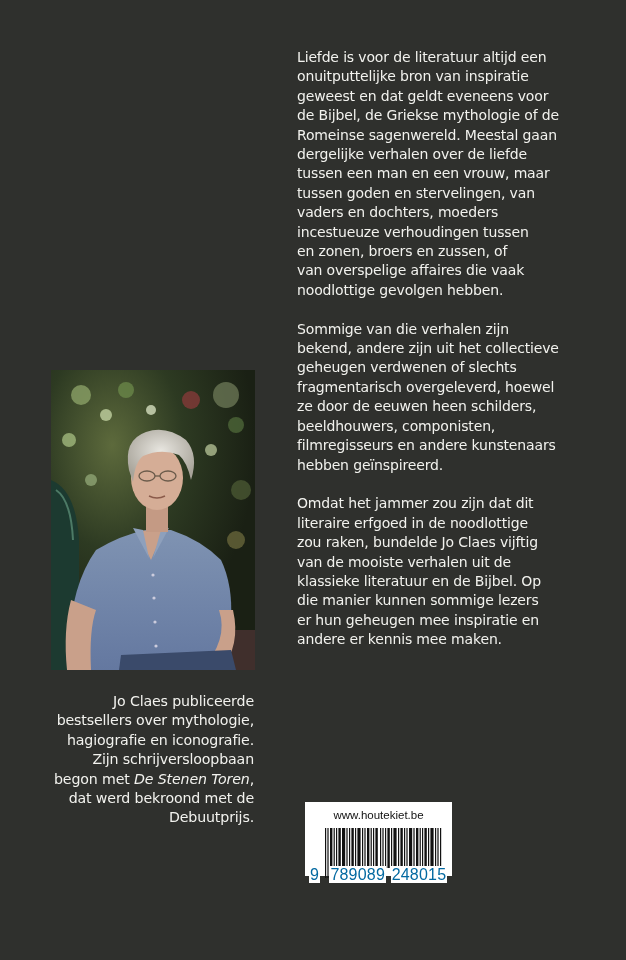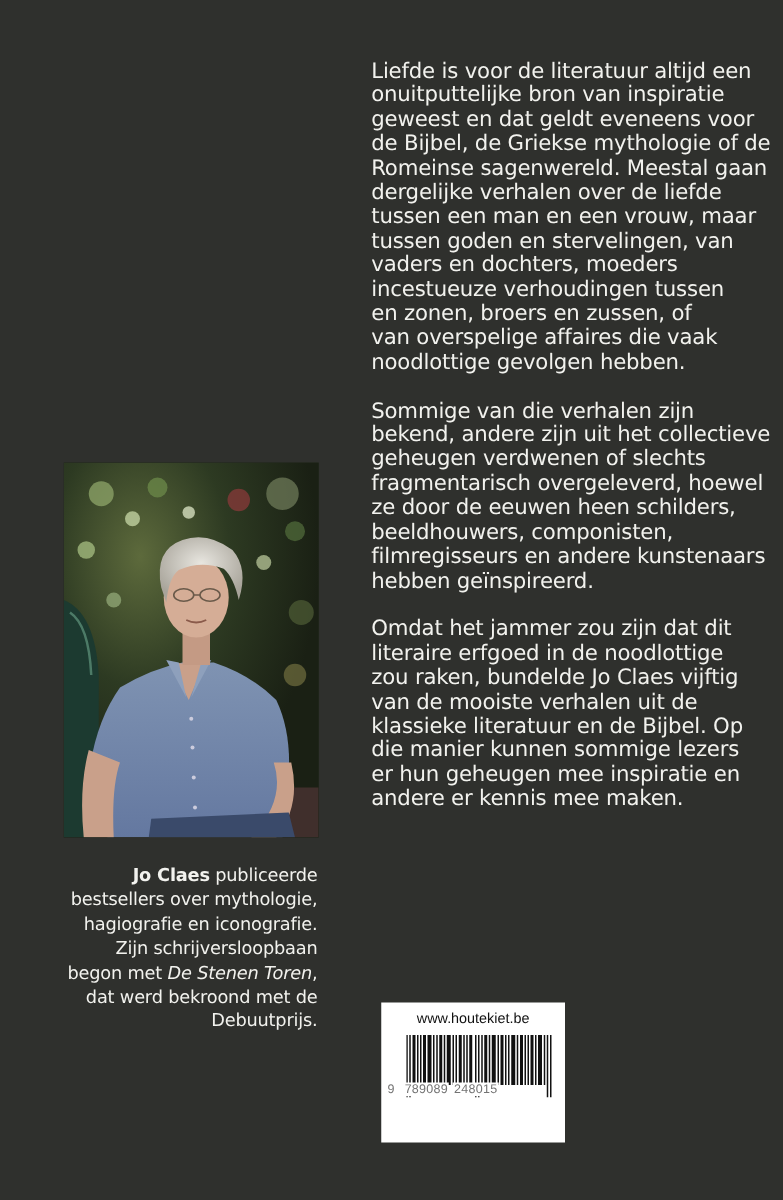--- a/index.html
+++ b/index.html
@@ -8,21 +8,21 @@
       background: #2f302d;
       position: relative;
       overflow: hidden;
       font-family: "DejaVu Sans", sans-serif;
       color: #f2f2ee;
     }
     .blurb {
       position: absolute;
       left: 297px; top: 48px;
       width: 300px;
-      font-size: 17px;
+      font-size: 14px;
       line-height: 19.4px;
       letter-spacing: -0.15px;
     }
     .blurb p { margin: 0 0 19.4px 0; }
     .blurb .line { display: block; white-space: nowrap; }
 
     .photo {
       position: absolute;
       left: 51px; top: 370px;
       width: 204px; height: 300px;
@@ -34,49 +34,49 @@
     .bio {
       position: absolute;
       left: 40px; top: 692px;
       width: 214px;
       text-align: right;
       font-size: 14.2px;
       line-height: 19.4px;
       letter-spacing: -0.15px;
     }
     .bio .line { display: block; white-space: nowrap; }
-    .bio b { font-weight: bold; text-align: right; }
+    .bio b { font-weight: normal; text-align: right; }
     .bio i { font-style: italic; }
 
     .barcode-box {
       position: absolute;
       left: 305px; top: 802px;
-      width: 147px; height: 112px;
+      width: 147px; height: 74px;
       background: #ffffff;
       color: #111;
     }
     .barcode-url {
       position: absolute;
       left: 0; right: 0; top: 7px;
       text-align: center;
       font-family: "Liberation Sans", sans-serif;
       font-size: 11.5px;
       color: #111;
     }
     .barcode-bars {
       position: absolute;
       left: 20px; top: 26px;
       width: 118px; height: 50px;
     }
     .barcode-digits {
       position: absolute;
       left: 4px; top: 64px;
       font-family: "Liberation Sans", sans-serif;
-      font-size: 10px;
-      color: #737373;
+      font-size: 16px;
+      color: #0369a1;
       white-space: nowrap;
       letter-spacing: 0.2px;
     }
     .barcode-digits span { background: #fff; padding: 0 1px; }
   </style>
 </head>
 <body>
 
 <div class="blurb">
   <p>

